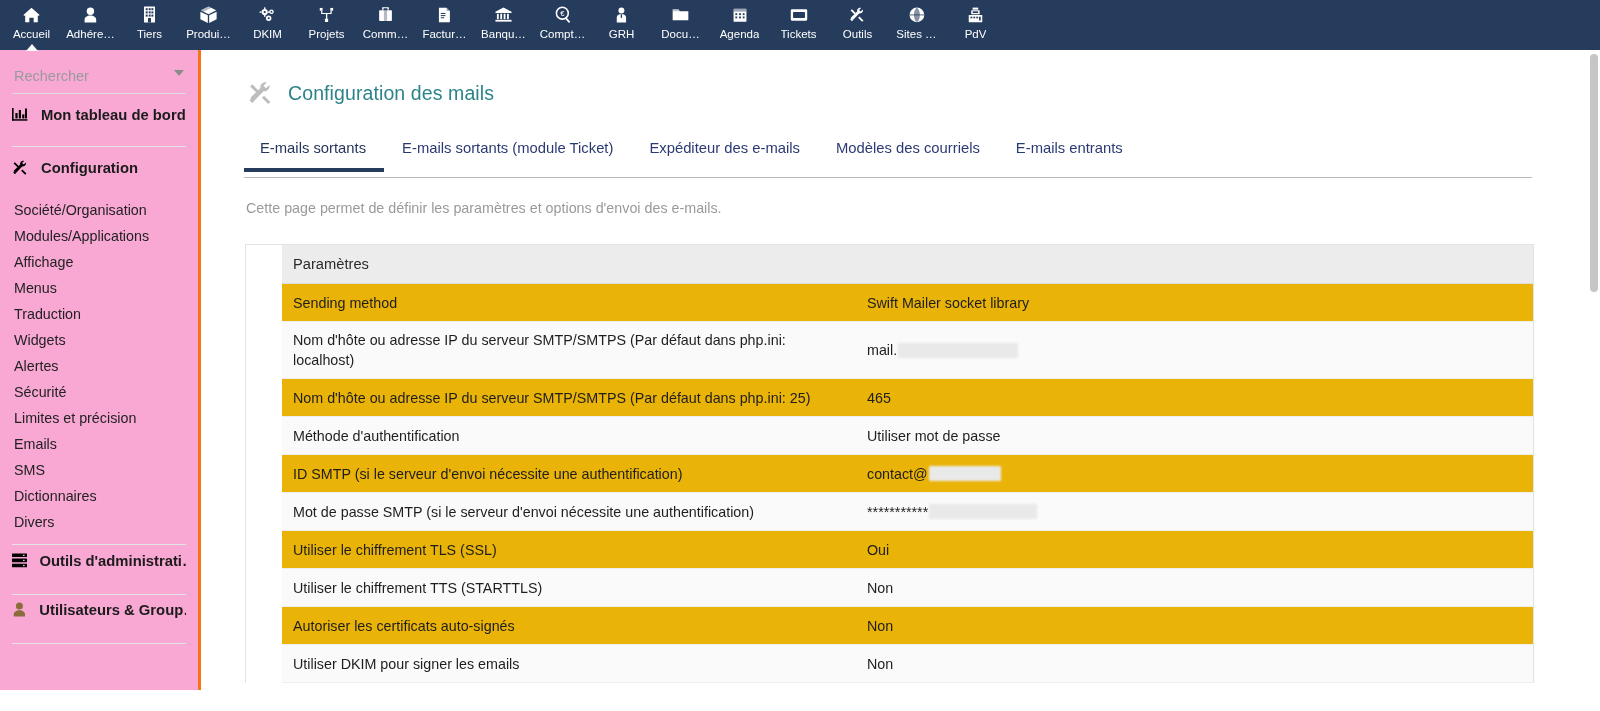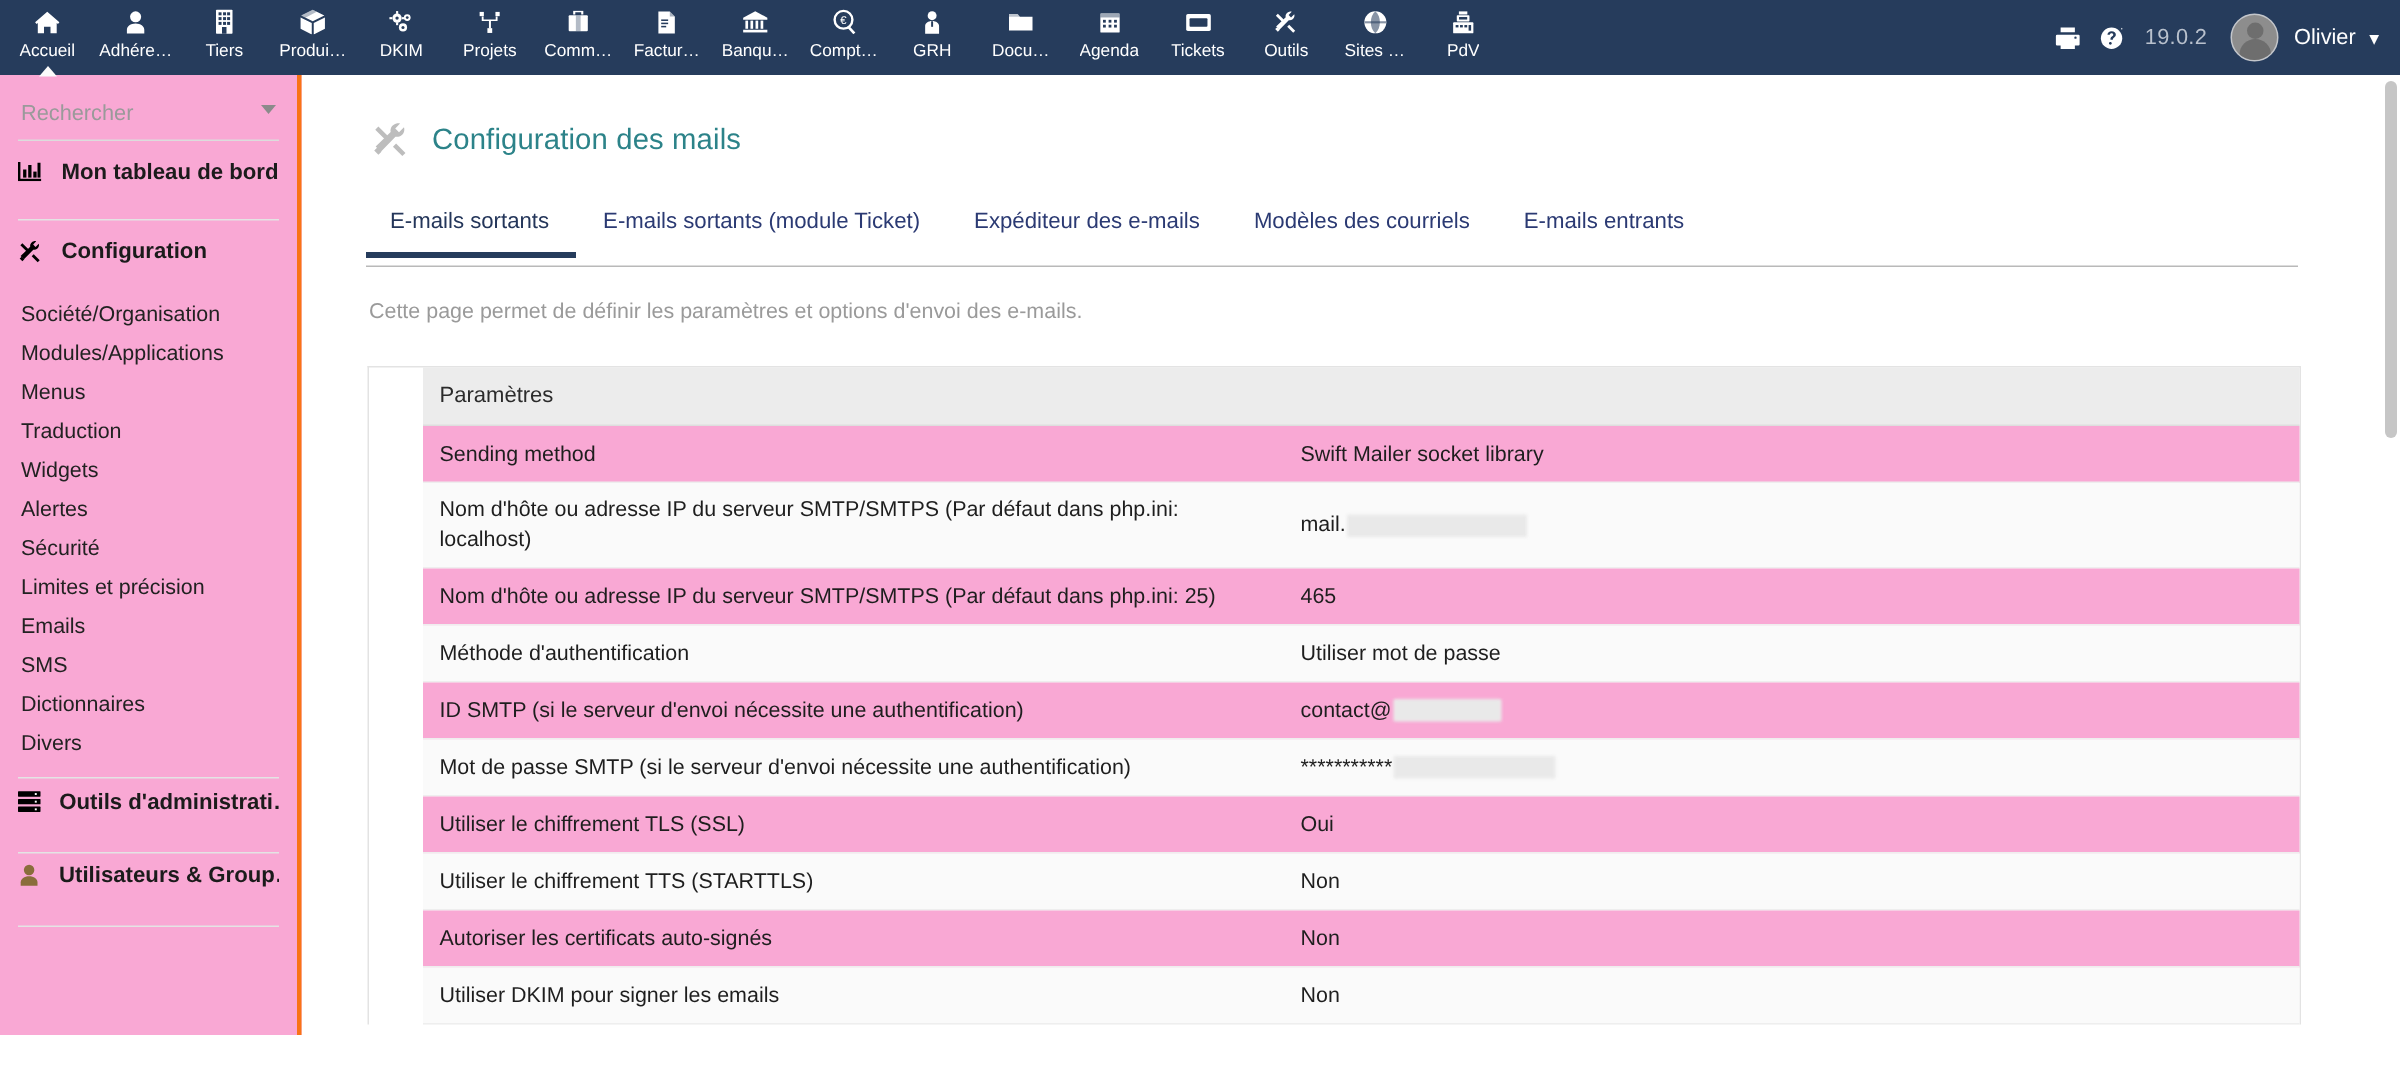--- a/index.html
+++ b/index.html
@@ -293,21 +293,21 @@
     padding-left: 11px;
     font-size: 14.7px;
     color: #2b2b2b;
     border-bottom: 1px solid #dedede;
   }
   .row {
     display: flex;
     align-items: center;
     min-height: 38px;
     border-bottom: 1px solid #eeeeee;
-    background: #f9a8d4;
+    background: #eab308;
   }
   .row.alt { background: #fafafa; }
   .row.tall { min-height: 57px; }
   .cell-label {
     width: 580px;
     flex: 0 0 580px;
     padding: 8px 12px 8px 11px;
     font-size: 14.3px;
     color: #1e1e1e;
     line-height: 20px;
@@ -548,41 +548,20 @@
             <rect x="2.6" y="10.3" width="2" height="1.7" fill="#263c5c"></rect>
             <rect x="5.7" y="10.3" width="2" height="1.7" fill="#263c5c"></rect>
             <rect x="8.8" y="10.3" width="2" height="1.7" fill="#263c5c"></rect>
             <rect x="11.8" y="10.3" width="1.8" height="4" fill="#263c5c"></rect>
           </svg>
         </span>
         <span class="nav-label">PdV</span>
       </a>
     </div>
 
-  <div class="topbar-right">
-    <div class="tb-icon">
-      <svg width="19" height="19" viewBox="0 0 24 24">
-          <path d="M6 3h12v4H6V3zm-3 6h18a1 1 0 0 1 1 1v7a1 1 0 0 1-1 1h-3v3H6v-3H3a1 1 0 0 1-1-1v-7a1 1 0 0 1 1-1zm5 8h8v4H8v-4zm10.5-6.5a1 1 0 1 0 0 2 1 1 0 0 0 0-2z"></path>
-        </svg>
-    </div>
-    <div class="tb-icon">
-      <svg width="19" height="19" viewBox="0 0 24 24">
-          <circle cx="11" cy="12" r="9"></circle>
-          <path d="M11 6.2c-2 0-3.3 1.1-3.5 2.9h2c.1-.8.7-1.3 1.5-1.3.8 0 1.4.5 1.4 1.2 0 .6-.3.9-1.1 1.5-.9.6-1.3 1.2-1.2 2.3v.4h2v-.3c0-.7.3-1 1.1-1.6.9-.6 1.4-1.3 1.4-2.4 0-1.6-1.4-2.7-3.6-2.7zM10 15.1c-.7 0-1.2.5-1.2 1.2s.5 1.2 1.2 1.2 1.2-.5 1.2-1.2-.5-1.2-1.2-1.2z" fill="#263c5c"></path>
-          <path d="M19.2 3.1l1.3 1.2-1.4.3.1-1.5z"></path>
-        </svg>
-    </div>
-    <span class="version">19.0.2</span>
-    <div class="avatar">
-      <div class="head"></div>
-      <div class="body"></div>
-    </div>
-    <span class="username">Olivier</span>
-    <span class="caret-down">▾</span>
-  </div>
 </div>
 
 <div class="sidebar">
   <div class="search-wrap">
     <div class="search-box">
       <input class="search-input" type="text" placeholder="Rechercher" style="">
       <span class="search-caret"></span>
     </div>
   </div>
 
@@ -609,20 +588,21 @@
           <path d="M.7 13.9l2 2 1.5-1.4-2-2L.7 13.9zM2.7 2.4L1.2 3.9l4.6 4.6 1.5-1.5L2.7 2.4z"></path>
           <path d="M11.2 10.6l-1.5 1.5 4.5 4.5 1.5-1.5-4.5-4.5z"></path>
         </svg>
     </span>
     <span class="s-label">Configuration</span>
   </div>
 
   <div class="menu-list">
       <a class="menu-item">Société/Organisation</a>
       <a class="menu-item">Modules/Applications</a>
+      <a class="menu-item">Affichage</a>
       <a class="menu-item">Menus</a>
       <a class="menu-item">Traduction</a>
       <a class="menu-item">Widgets</a>
       <a class="menu-item">Alertes</a>
       <a class="menu-item">Sécurité</a>
       <a class="menu-item">Limites et précision</a>
       <a class="menu-item">Emails</a>
       <a class="menu-item">SMS</a>
       <a class="menu-item">Dictionnaires</a>
       <a class="menu-item">Divers</a>

